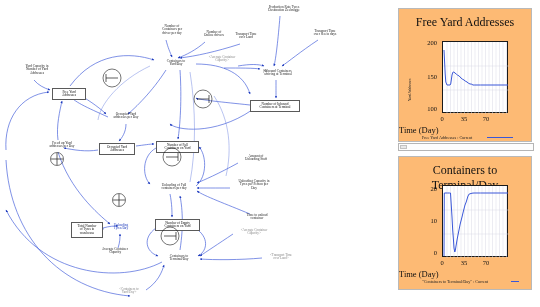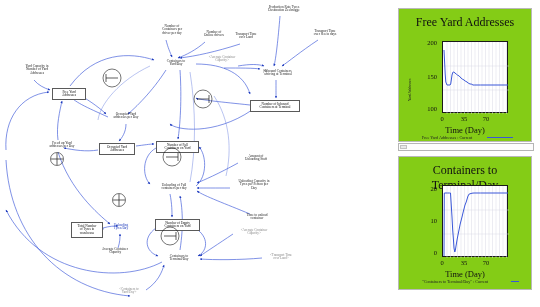--- a/index.html
+++ b/index.html
@@ -11,32 +11,32 @@
   #diagram{position:absolute;left:0;top:0;width:390px;height:307px;background:#fff;}
   #diagram svg{position:absolute;left:0;top:0;}
   .node{position:absolute;text-align:center;line-height:1.02;
         font-family:"Liberation Serif",serif;}
   .aux{font-size:3.4px;color:#1c1c1c;letter-spacing:0.02px;}
   .stockbox{border:0.6px solid #5a5a5a;background:#fff;font-size:3.4px;
             color:#111;padding:1.6px 1.4px;box-sizing:border-box;}
   .shadow{font-size:3.3px;color:#8a8a8a;font-style:normal;}
 
   
-  .panel{position:absolute;background:#84cc16;border:0.8px solid #b9b9b9;
+  .panel{position:absolute;background:#fdba74;border:0.8px solid #b9b9b9;
          box-sizing:border-box;}
   .panel .inner{position:absolute;left:0;top:0;right:0;bottom:0;}
   .gtitle{position:absolute;width:100%;text-align:center;
           font-family:"Liberation Serif",serif;font-size:12px;color:#111;}
   .plotframe{position:absolute;border:1.6px solid #1a1a1a;background:#fff;
              box-sizing:border-box;}
   .ylab{position:absolute;font-size:3.6px;color:#222;transform:rotate(-90deg);
         transform-origin:left top;white-space:nowrap;}
   .ytick{position:absolute;font-size:6.5px;color:#111;text-align:right;}
   .xtick{position:absolute;font-size:6.5px;color:#111;text-align:center;}
-  .xlab{position:absolute;width:100%;text-align:center;font-size:8.5px;color:#111;}
+  .xlab{position:absolute;width:100%;text-align:left;font-size:8.5px;color:#111;}
   .legend{position:absolute;width:100%;text-align:center;font-size:4.2px;color:#222;}
   .legline{position:absolute;height:0;border-top:1px solid #3a57d8;}
   .scrollbar{position:absolute;border:0.8px solid #b5b5b5;background:#fdfdfd;}
   .scrollbar .thumb{position:absolute;left:1px;top:1px;bottom:1px;width:5px;
                     background:#e8e8e8;border:0.6px solid #c2c2c2;}
 </style>
 </head>
 <body>
 
 <div id="stage">

